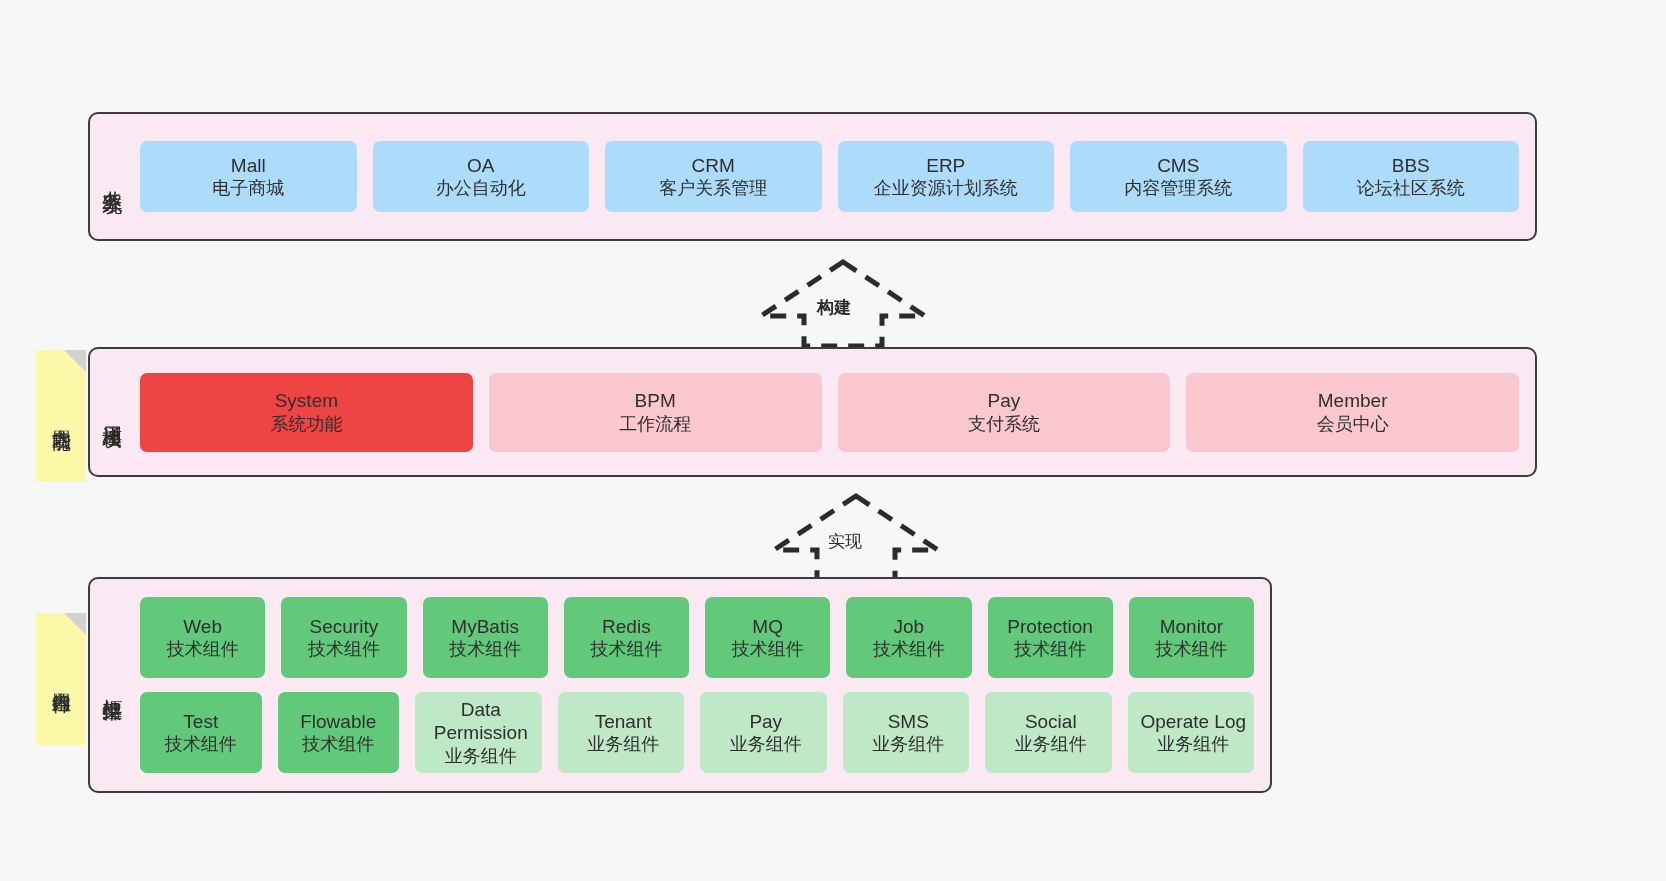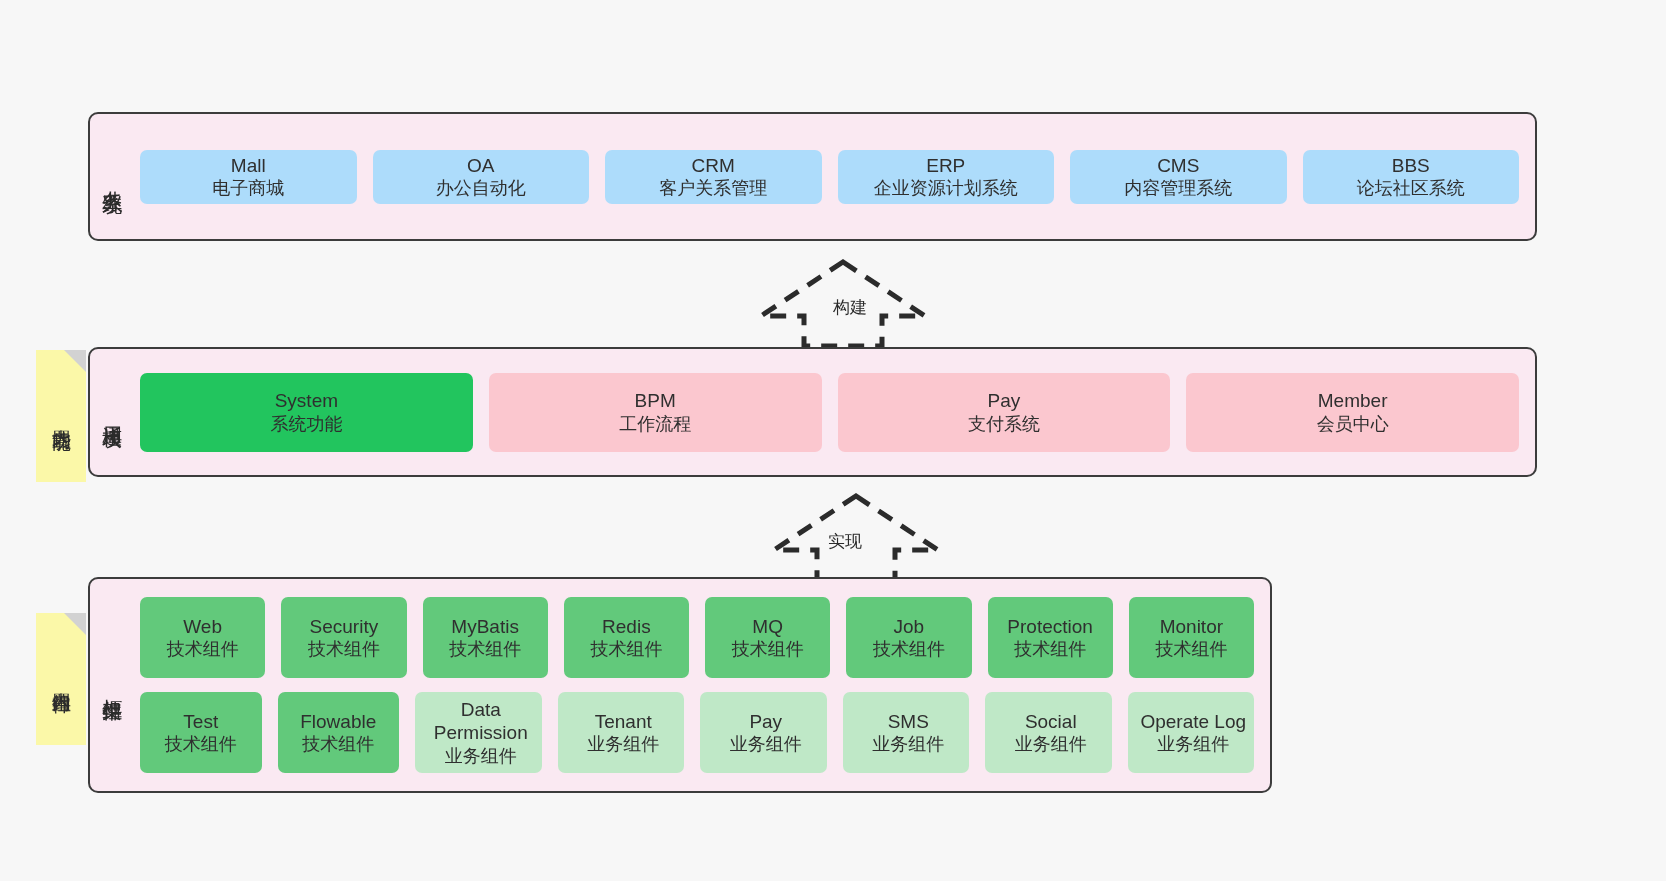--- a/index.html
+++ b/index.html
@@ -85,28 +85,28 @@
     color: #2f2f2f;
     white-space: normal;
   }
   .card .cn {
     font-size: 18px;
     color: #2f2f2f;
     text-align: center;
   }
 
   .c-blue       { background: #addcfb; }
-  .c-red        { background: #22c55e; }
+  .c-red        { background: #ef4444; }
   .c-pink       { background: #fbc7cf; }
   .c-green      { background: #62c97b; }
   .c-lightgreen { background: #bfe8c7; padding-left: 9px; }
 
   
   #layer-business { left: 88px;  top: 112px; width: 1449px; height: 129px; }
-  #layer-business .card { height: 54px; }
+  #layer-business .card { height: 71px; }
 
   #layer-common   { left: 88px;  top: 347px; width: 1449px; height: 130px; }
   #layer-common .card { height: 79px; }
 
   #layer-framework{ left: 88px;  top: 577px; width: 1184px; height: 216px; }
   #layer-framework .layer-body { gap: 14px; padding: 0 16px 0 6px; }
   #layer-framework .card { height: 81px; }
 
   
   .note {
@@ -144,21 +144,21 @@
   }
   .arrow svg { display: block; overflow: visible; }
   .arrow-label {
     position: absolute;
     font-size: 17px;
     color: #2b2b2b;
     white-space: nowrap;
     user-select: none;
   }
   #arrow-build { left: 757px; top: 258px; width: 172px; height: 90px; }
-  #arrow-build .arrow-label { left: 76px; top: 38px; }
+  #arrow-build .arrow-label { left: 60px; top: 38px; font-weight: bold; }
   #arrow-impl  { left: 770px; top: 492px; width: 172px; height: 90px; }
   #arrow-impl  .arrow-label { left: 58px; top: 38px; }
 </style>
 </head>
 <body>
 
 <div id="canvas">
 
   <div class="layer" id="layer-business">
     <div class="layer-title">业务系统</div>

